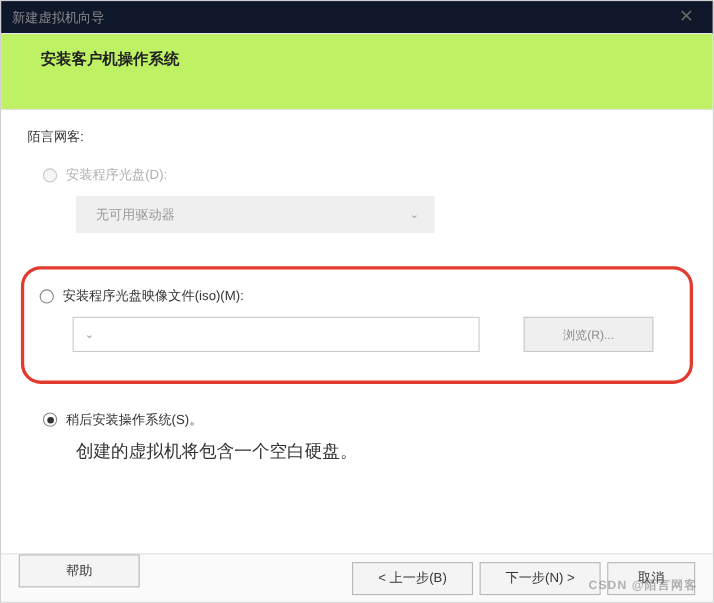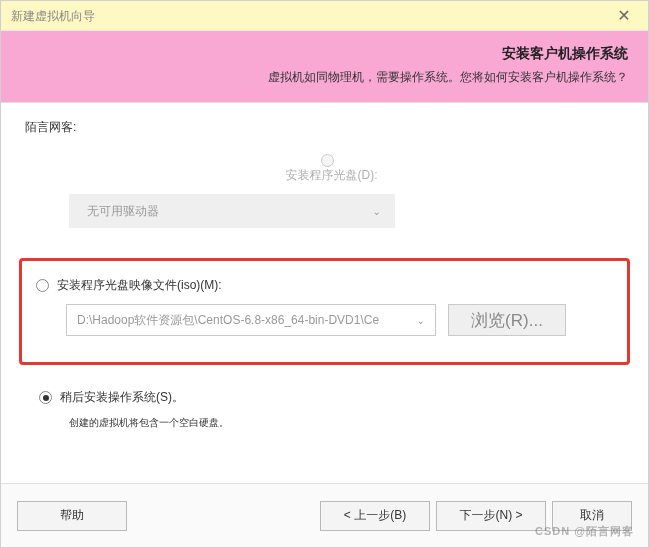--- a/index.html
+++ b/index.html
@@ -17,36 +17,35 @@
   .titlebar {
     height: 30px;
     line-height: 30px;
     padding: 0 4px 0 10px;
     color: #888;
     font-size: 12px;
     border-bottom: 1px solid #e8e8e8;
     display: flex;
     justify-content: space-between;
     align-items: center;
-    background: #fef9c3;
+    background: #0f172a;
   }
   .titlebar .close {
     width: 40px;
     height: 28px;
     text-align: center;
     font-size: 16px;
     color: #666;
     cursor: pointer;
     line-height: 28px;
   }
   .header {
-    padding: 14px 20px 16px 36px;
+    padding: 14px 20px 30px 36px;
     border-bottom: 1px solid #e0e0e0;
-    background: #f9a8d4;
-    text-align: right;
+    background: #bef264;
   }
   .header-title {
     font-size: 14px;
     font-weight: bold;
     color: #222;
     margin-bottom: 6px;
   }
   .header-sub {
     font-size: 12px;
     color: #333;
@@ -61,21 +60,21 @@
   }
   .option-block {
     margin: 6px 0 0 14px;
   }
   .radio-row {
     display: flex;
     align-items: center;
     margin-bottom: 10px;
     color: #333;
   }
-  .radio-row.disabled { color: #b0b0b0; flex-direction: column; }
+  .radio-row.disabled { color: #b0b0b0; }
   .radio {
     width: 13px; height: 13px;
     border: 1px solid #888;
     border-radius: 50%;
     margin-right: 8px;
     display: inline-flex;
     align-items: center;
     justify-content: center;
     background: #fff;
   }
@@ -98,21 +97,21 @@
     color: #7a7a7a;
     font-size: 12px;
   }
   .combo.disabled { color: #9a9a9a; }
   .chevron {
     color: #9a9a9a;
     font-size: 10px;
   }
   .highlight-box {
     border: 3px solid #e33a2f;
-    border-radius: 4px;
+    border-radius: 18px;
     padding: 16px 14px 26px 14px;
     margin: 30px -6px 24px -6px;
   }
   .iso-row {
     display: flex;
     align-items: center;
     gap: 12px;
     margin-left: 30px;
   }
   .iso-combo {
@@ -128,44 +127,44 @@
     font-size: 12px;
     overflow: hidden;
     white-space: nowrap;
   }
   .browse-btn {
     width: 118px;
     height: 32px;
     border: 1px solid #c9c9c9;
     background: #efefef;
     color: #8a8a8a;
-    font-size: 17px;
+    font-size: 11px;
     cursor: pointer;
     display: inline-flex;
     align-items: center;
     justify-content: center;
+    margin-left: 28px;
   }
   .later-block {
     margin: 22px 0 0 14px;
   }
   .hint {
     margin-left: 30px;
     margin-top: 10px;
     color: #333;
-    font-size: 10px;
+    font-size: 16px;
   }
   .footer {
     position: absolute;
     bottom: 0;
     left: 0;
     right: 0;
-    height: 64px;
+    height: 44px;
     border-top: 1px solid #e0e0e0;
     display: flex;
-    align-items: center;
     padding: 0 16px;
     background: #fafafa;
   }
   .btn {
     height: 30px;
     min-width: 110px;
     padding: 0 14px;
     border: 1px solid #b8b8b8;
     background: #f4f4f4;
     color: #333;
@@ -195,21 +194,20 @@
 </head>
 <body>
 
 <div class="titlebar">
   <span>新建虚拟机向导</span>
   <span class="close">✕</span>
 </div>
 
 <div class="header">
   <div class="header-title">安装客户机操作系统</div>
-  <div class="header-sub">虚拟机如同物理机，需要操作系统。您将如何安装客户机操作系统？</div>
 </div>
 
 <div class="content">
   <div class="src-label">陌言网客:</div>
 
   <div class="option-block">
     <div class="radio-row disabled">
       <span class="radio disabled"></span>
       <span>安装程序光盘(D):</span>
     </div>
@@ -219,21 +217,20 @@
     </div>
   </div>
 
   <div class="highlight-box">
     <div class="radio-row">
       <span class="radio"></span>
       <span>安装程序光盘映像文件(iso)(M):</span>
     </div>
     <div class="iso-row">
       <div class="iso-combo">
-        <span>D:\Hadoop软件资源包\CentOS-6.8-x86_64-bin-DVD1\Ce</span>
         <span class="chevron">⌄</span>
       </div>
       <div class="browse-btn">
         <span>浏览(R)...</span>
       </div>
     </div>
   </div>
 
   <div class="later-block">
     <div class="radio-row">

